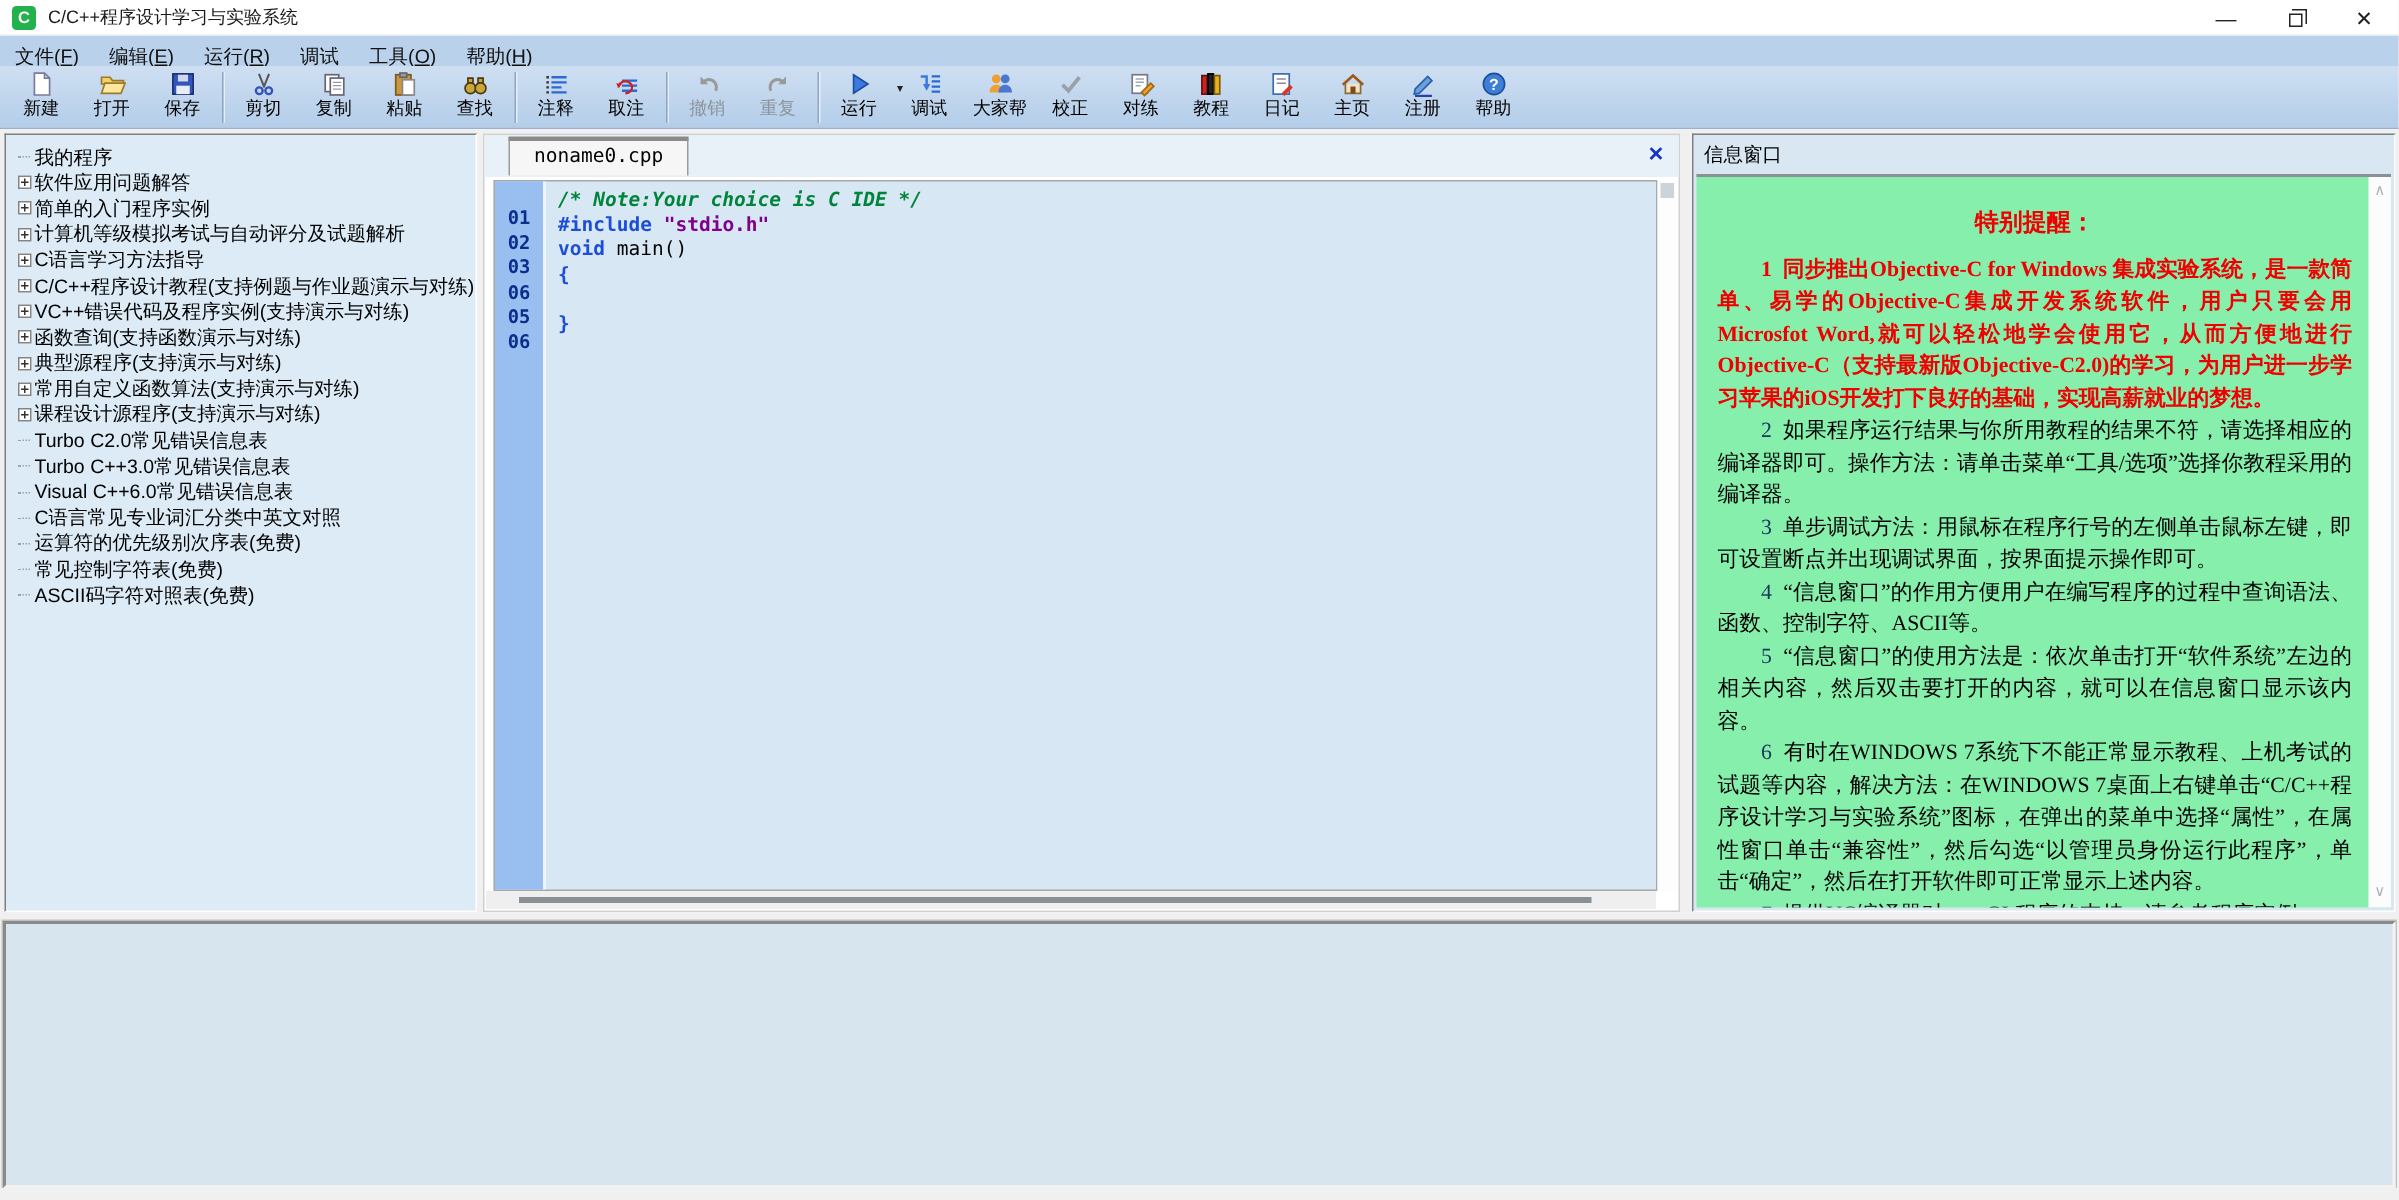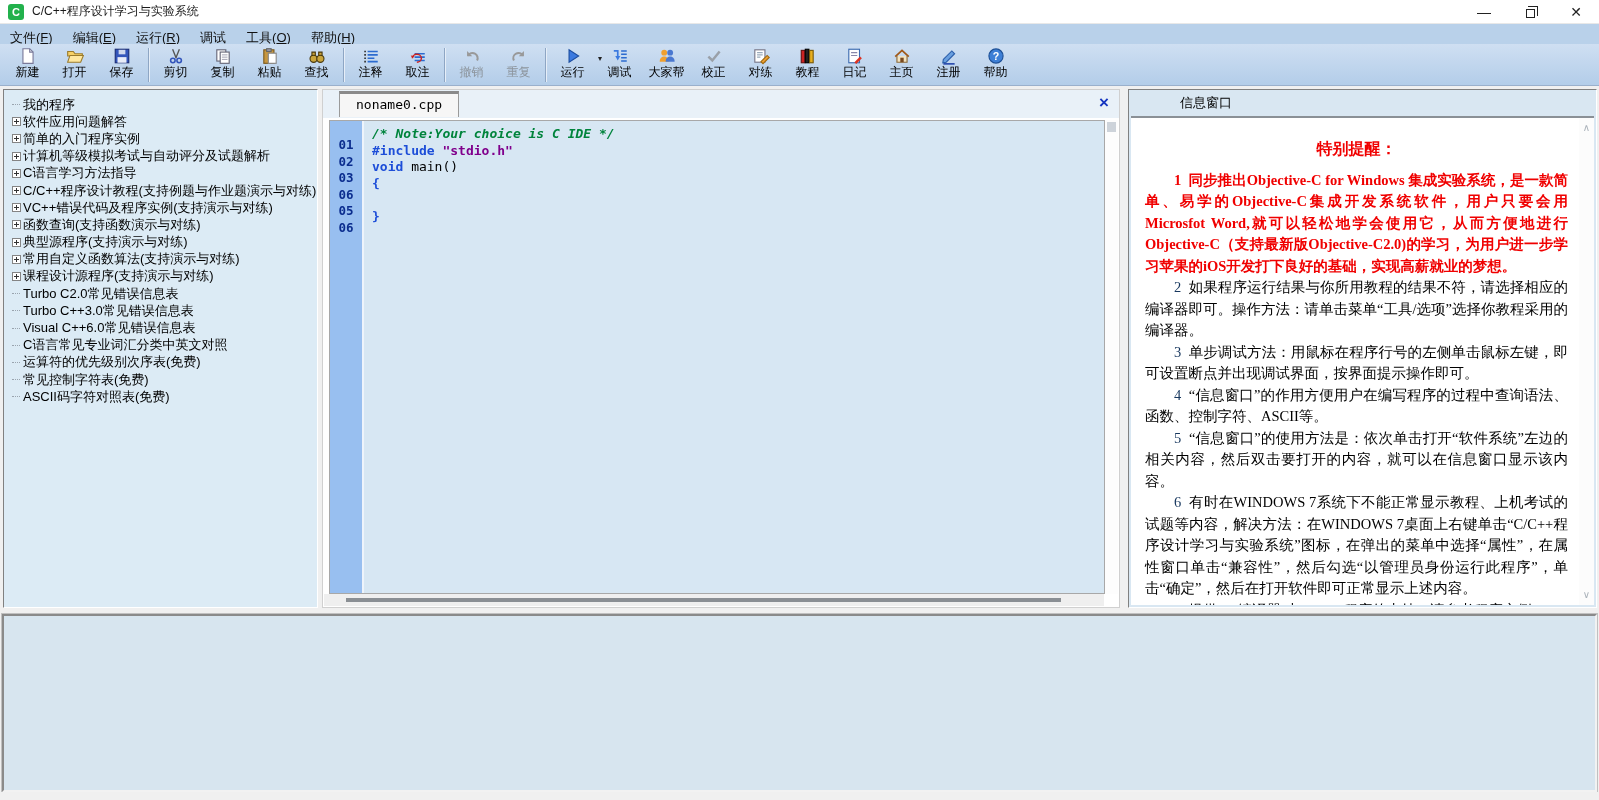--- a/index.html
+++ b/index.html
@@ -71,24 +71,24 @@
   .tok-c { color:#00843c; font-style:italic; font-weight:bold; }
   .tok-k { color:#1d4ed8; font-weight:bold; }
   .tok-s { color:#80008c; font-weight:bold; }
   .tok-p { color:#000; }
   .v-scroll { position:absolute; right:1px; top:30px; width:13px; bottom:13px; background:#fdfdfd; }
   .v-thumb { position:absolute; left:2px; top:2px; width:9px; height:10px; background:#cdd3da; }
   .h-scroll { position:absolute; left:1px; bottom:1px; height:12px; width:780px; background:#efefef; }
   .h-thumb { position:absolute; left:22px; top:4px; width:715px; height:4px; background:#8a8f94; }
 
   .info-panel { position:absolute; left:1128px; top:89px; width:469px; height:519px;
-    background:#d9e7f2; border:1px solid; border-color:#808080 #ffffff #ffffff #808080;padding-left:44px; }
+    background:#d9e7f2; border:1px solid; border-color:#808080 #ffffff #ffffff #808080; }
   .info-header { height:25px; font-size:13px; color:#000; padding:4px 0 0 7px; }
   .info-content { position:absolute; left:2px; right:2px; top:26px; bottom:2px;
-    background:#ffffff; border-top:2px solid #8a9096; overflow:hidden;
+    background:#86efac; border-top:2px solid #8a9096; overflow:hidden;
     padding:8px 26px 8px 14px;
     font-family:"Liberation Serif","DejaVu Serif",serif; font-size:14.5px; line-height:21.5px; color:#000; }
   .info-title { text-align:center; color:#f00000; font-weight:bold; font-size:16px;
     margin:12px 0 10px 0; }
   .info-para { text-indent:29px; text-align:justify; }
   .info-para.red { color:#f00000; font-weight:bold; }
   .para-num { color:#17375e; font-weight:inherit; }
   .info-para.red .para-num { color:#f00000; }
   .info-scrollbar { position:absolute; right:2px; top:28px; bottom:2px; width:15px; background:#fcfcfc; }
   .sb-arrow { position:absolute; left:0; width:15px; height:16px; color:#aab2ba; font-size:10px;

